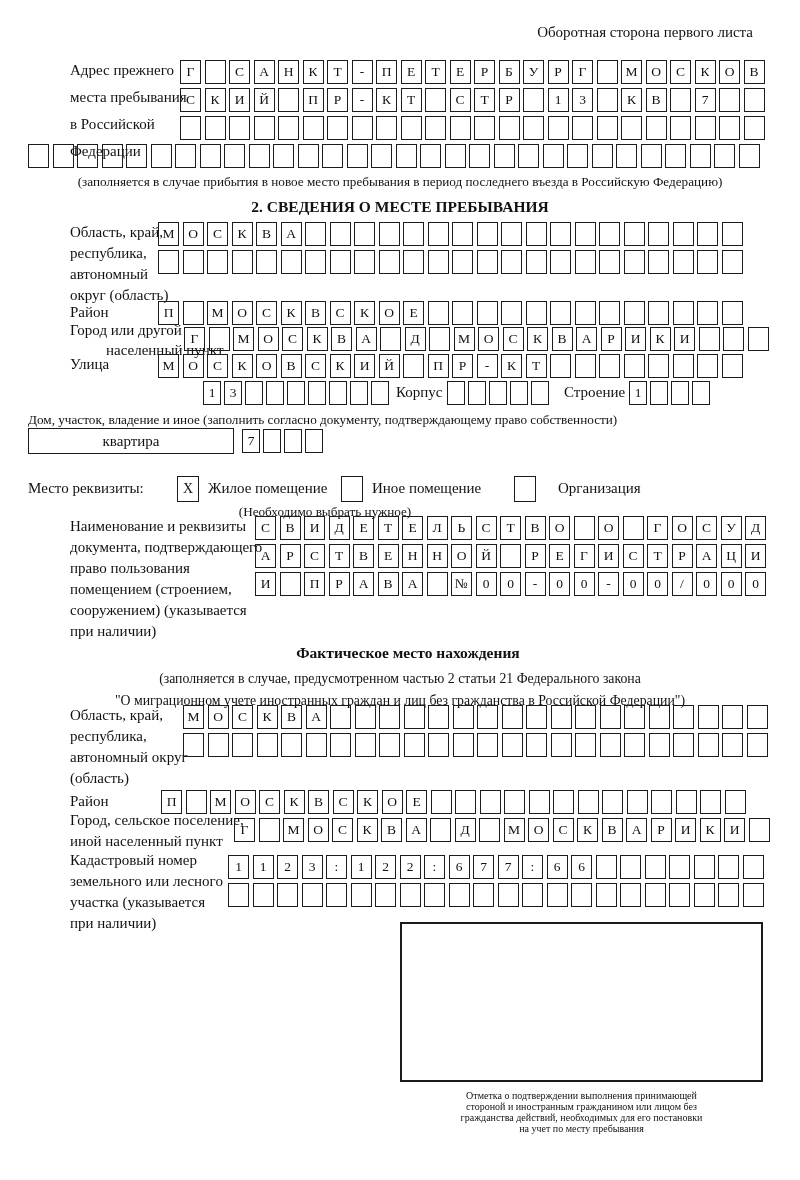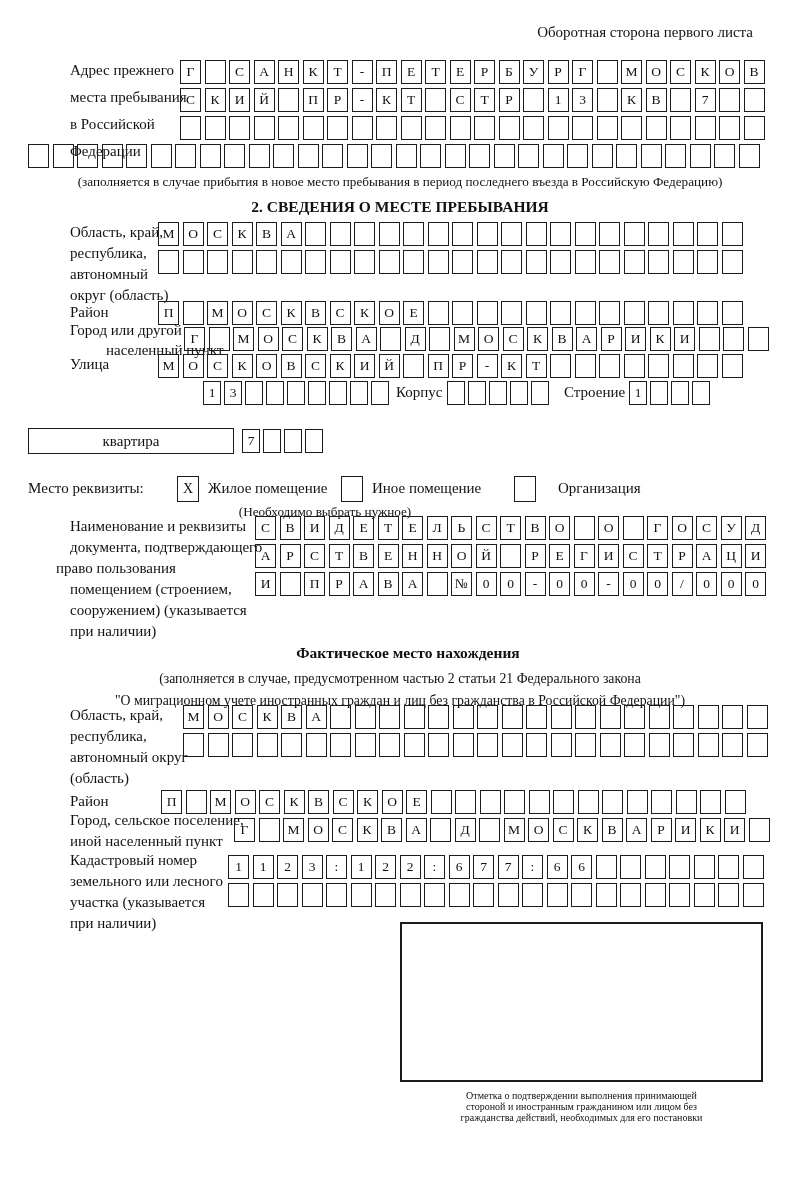--- a/index.html
+++ b/index.html
@@ -312,20 +312,21 @@
       <span class="cell"></span>
     </div>
   <div class="abs lbl" style="left:564px;top:384px;">Строение</div>
   <div class="cellrow sm" style="left:629px;top:381px;">
       <span class="cell">1</span>
       <span class="cell"></span>
       <span class="cell"></span>
       <span class="cell"></span>
     </div>
 
+  <div class="abs note" style="left:28px;top:412px;">Дом, участок, владение и иное (заполнить согласно документу, подтверждающему право собственности)</div>
 
   <div class="widebox" style="left:28px;top:428px;width:206px;">
     <span>квартира</span>
   </div>
   <div class="cellrow sm" style="left:242px;top:429px;">
       <span class="cell">7</span>
       <span class="cell"></span>
       <span class="cell"></span>
       <span class="cell"></span>
     </div>
@@ -342,21 +343,21 @@
   <div class="abs lbl" style="left:372px;top:480px;">Иное помещение</div>
   <div class="checkbox" style="left:514px;top:476px;">
     <span></span>
   </div>
   <div class="abs lbl" style="left:558px;top:480px;">Организация</div>
 
   <div class="abs note" style="left:110px;top:504px;width:430px;text-align:center;">(Необходимо выбрать нужное)</div>
 
   <div class="abs lbl" style="left:70px;top:518px;">Наименование и реквизиты</div>
   <div class="abs lbl" style="left:70px;top:539px;">документа, подтверждающего</div>
-  <div class="abs lbl" style="left:56px;top:560px;">право пользования</div>
+  <div class="abs lbl" style="left:70px;top:560px;">право пользования</div>
   <div class="abs lbl" style="left:70px;top:581px;">помещением (строением,</div>
   <div class="abs lbl" style="left:70px;top:602px;">сооружением) (указывается</div>
   <div class="abs lbl" style="left:70px;top:623px;">при наличии)</div>
   <div class="cellrow" style="left:255px;top:516px;">
       <span class="cell">С</span>
       <span class="cell">В</span>
       <span class="cell">И</span>
       <span class="cell">Д</span>
       <span class="cell">Е</span>
       <span class="cell">Т</span>
@@ -590,15 +591,16 @@
       <span class="cell"></span>
       <span class="cell"></span>
       <span class="cell"></span>
     </div>
 
   <div class="bigbox" style="left:400px;top:922px;width:363px;height:160px;"></div>
   <div class="abs cap" style="left:393px;top:1090px;width:377px;white-space:normal;">
     <div>Отметка о подтверждении выполнения принимающей</div>
     <div>стороной и иностранным гражданином или лицом без</div>
     <div>гражданства действий, необходимых для его постановки</div>
+    <div>на учет по месту пребывания</div>
   </div>
 
 </div>
 
 </body></html>

